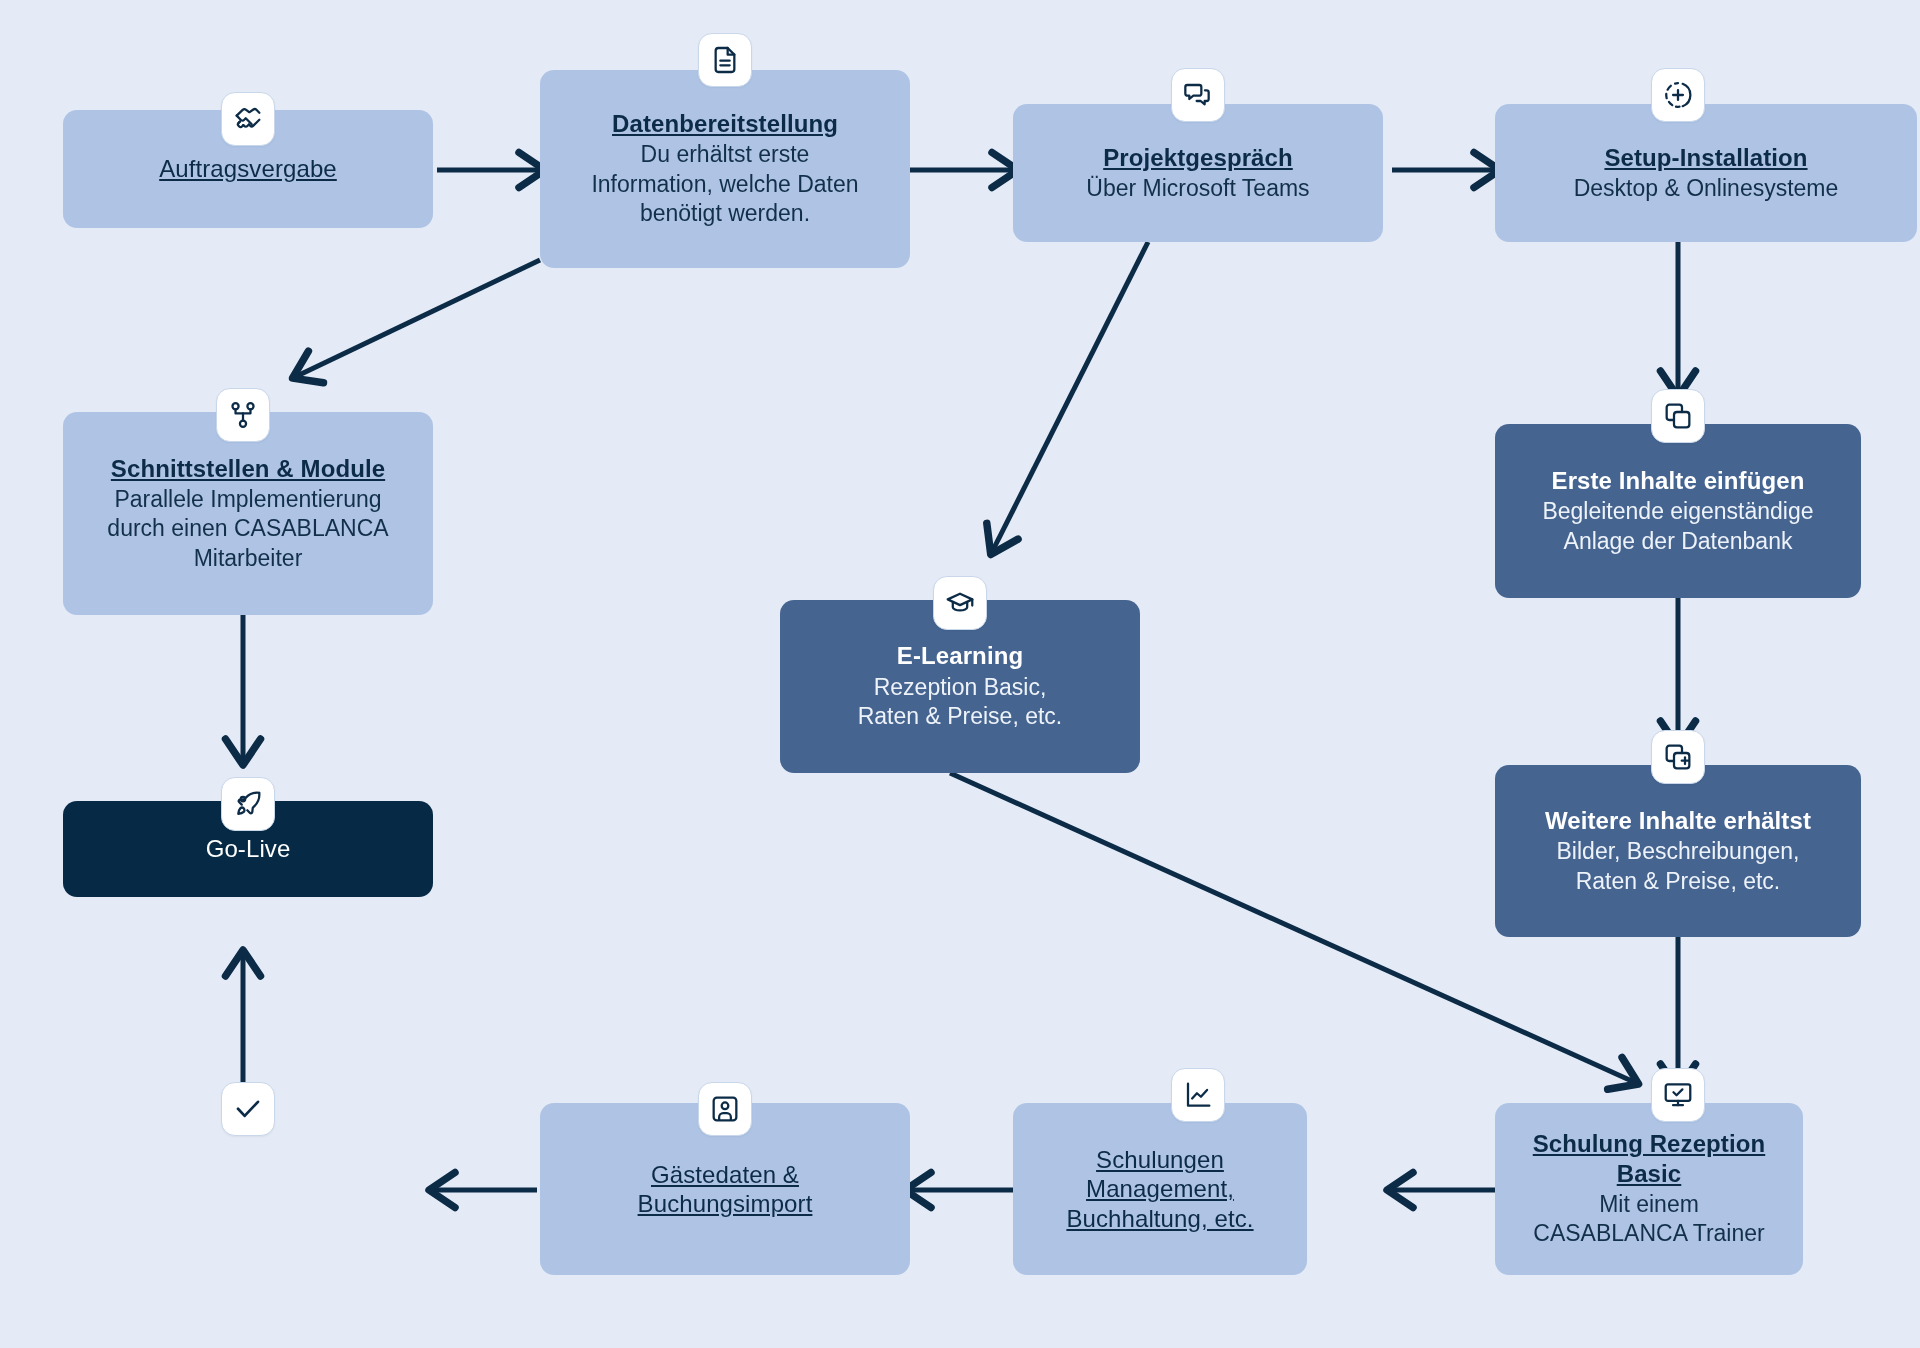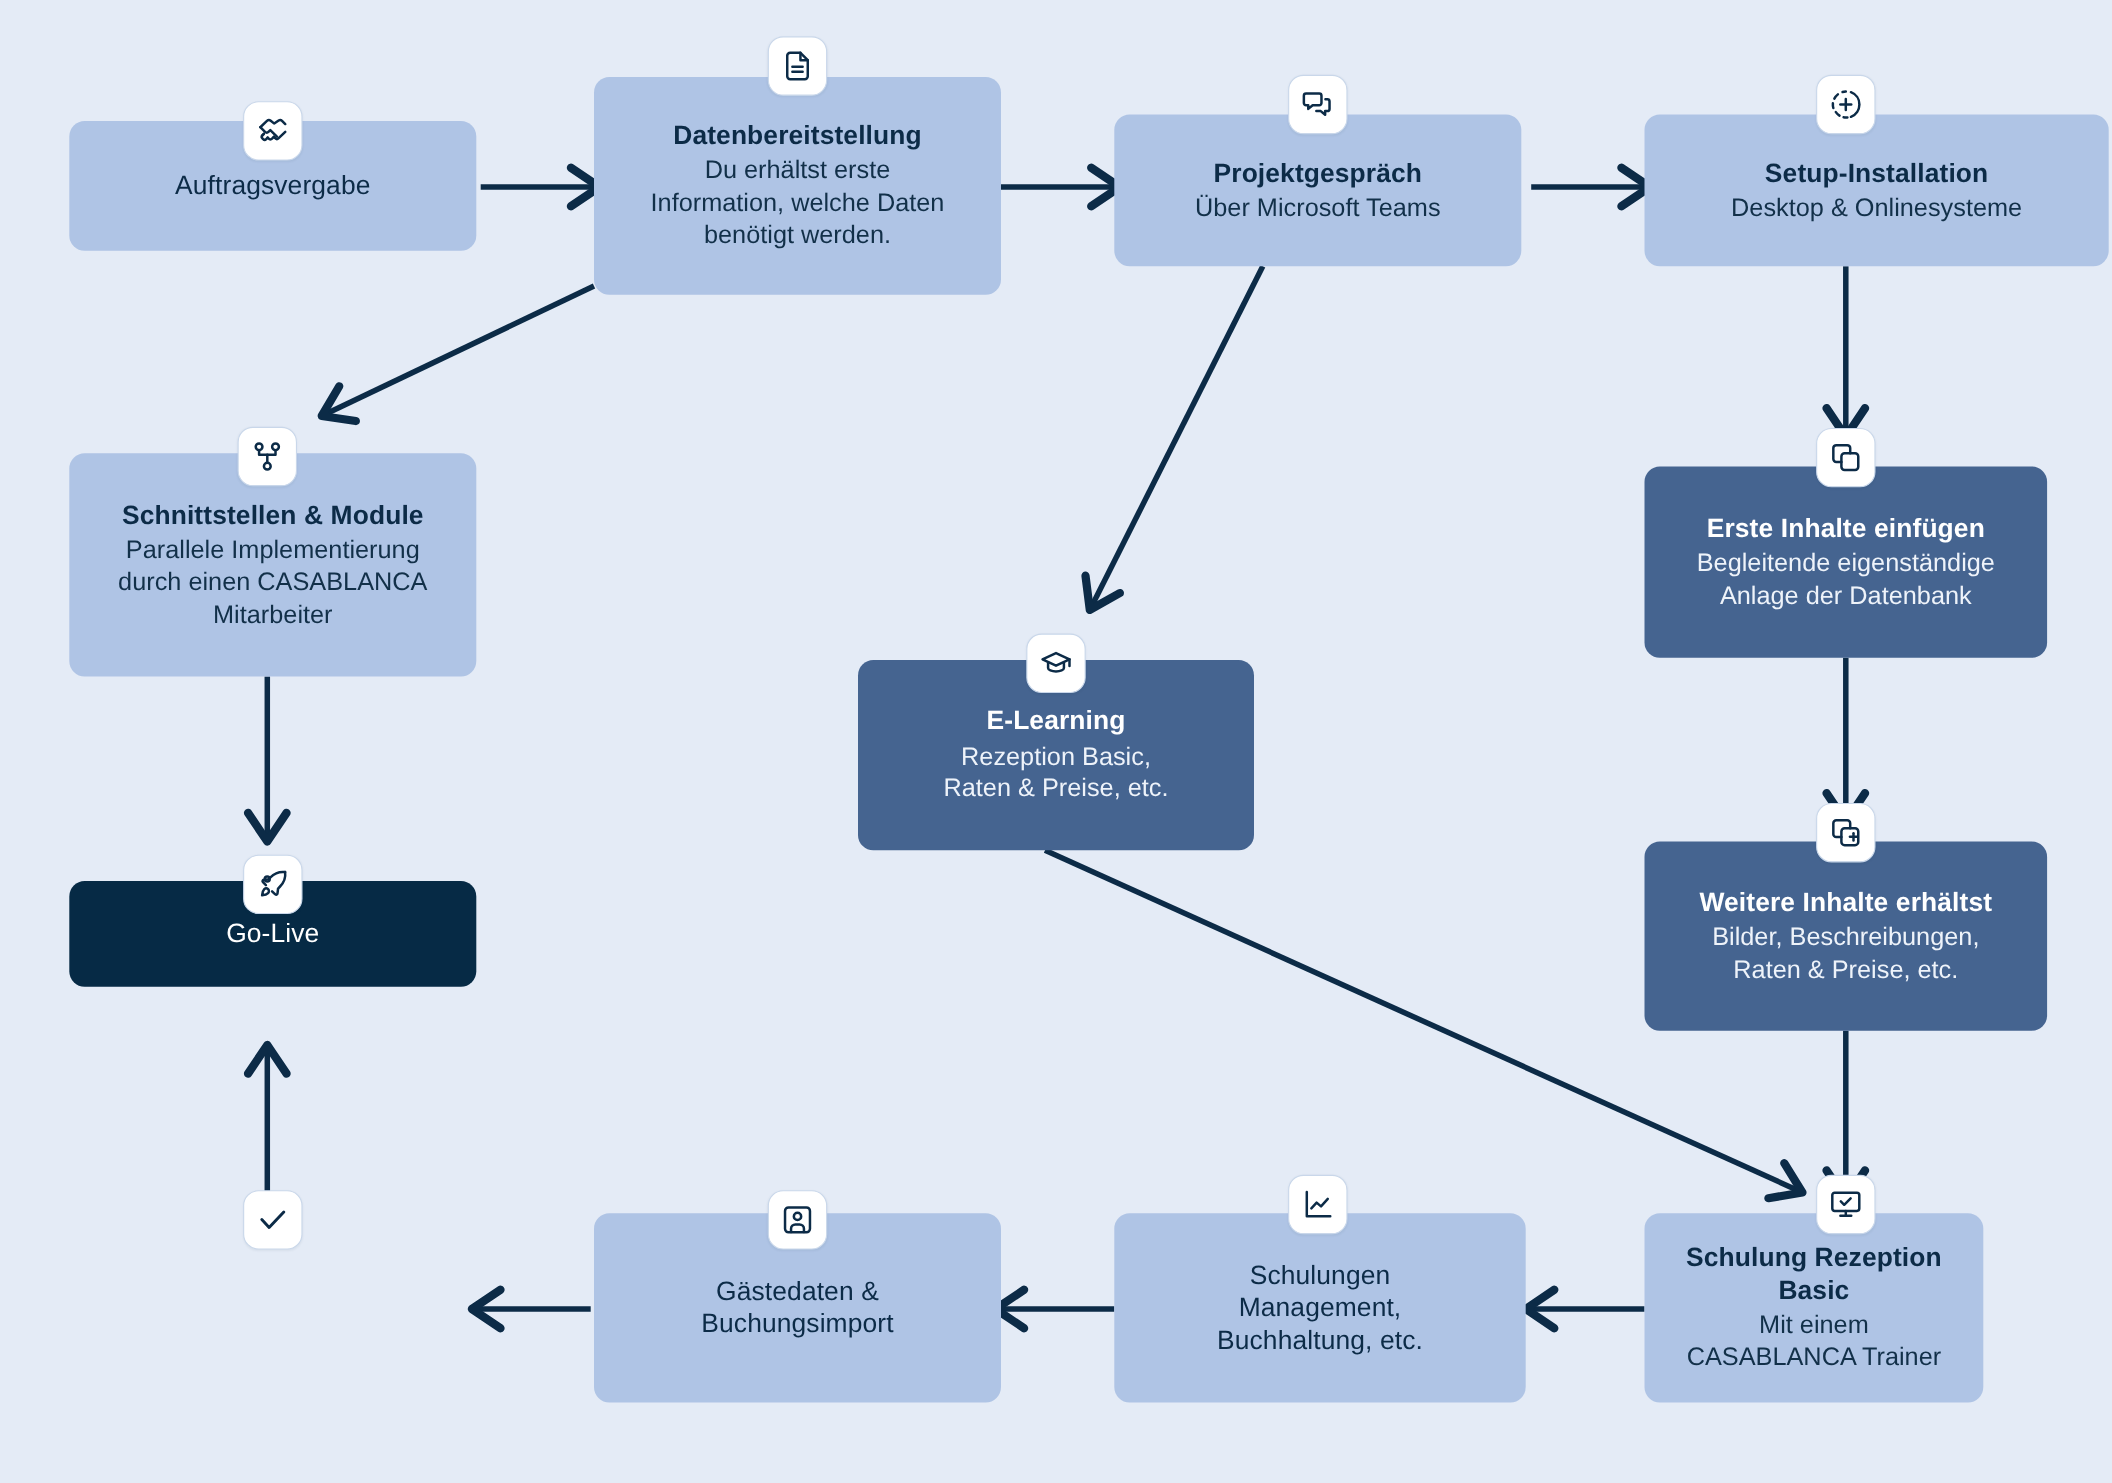--- a/index.html
+++ b/index.html
@@ -39,21 +39,21 @@
   .node.light { background: #afc4e5; color: #0c2b47; }
   .node.mid   { background: #456490; color: #ffffff; }
   .node.dark  { background: #062a45; color: #ffffff; }
 
   .node-title {
     font-size: 24px;
     font-weight: 700;
     line-height: 1.22;
     letter-spacing: 0.1px;
   }
-  .node.light .node-title { color: #0c2b47; }
+  .node.light .node-title { color: #0c2b47; text-decoration: underline; }
   .node.mid .node-title,
   .node.dark .node-title { color: #ffffff; }
 
   .node-sub {
     font-size: 23px;
     font-weight: 400;
     line-height: 1.28;
     margin-top: 2px;
   }
   .node.light .node-sub { color: #123049; }
@@ -221,21 +221,21 @@
   </div>
   <div class="badge" style="left:1651px; top:1068px;">
     <svg viewBox="0 0 24 24" fill="none" stroke="#0c2b47" stroke-width="1.7" stroke-linecap="round" stroke-linejoin="round">
       <rect x="2.8" y="4" width="18.4" height="12.4" rx="1.6"></rect>
       <path d="M12 16.4v3.2"></path>
       <path d="M8.3 19.6h7.4"></path>
       <path d="M8.6 9.9l2.3 2.3 4.4-4.4"></path>
     </svg>
   </div>
 
-  <div class="node light" style="left:1013px; top:1103px; width:374px; height:172px;">
+  <div class="node light" style="left:1013px; top:1103px; width:294px; height:172px;">
     <div class="node-title only" style="white-space:pre-line;">Schulungen
 Management,
 Buchhaltung, etc.</div>
   </div>
   <div class="badge" style="left:1171px; top:1068px;">
     <svg viewBox="0 0 24 24" fill="none" stroke="#0c2b47" stroke-width="1.7" stroke-linecap="round" stroke-linejoin="round">
       <path d="M4.5 3.5v16.5h16"></path>
       <path d="M7.6 14.6l3.6-3.9 3 2.6 4.6-5.1"></path>
     </svg>
   </div>

